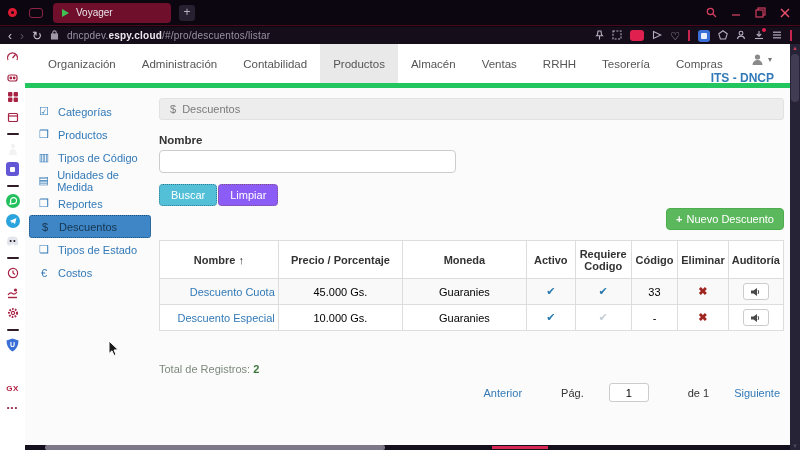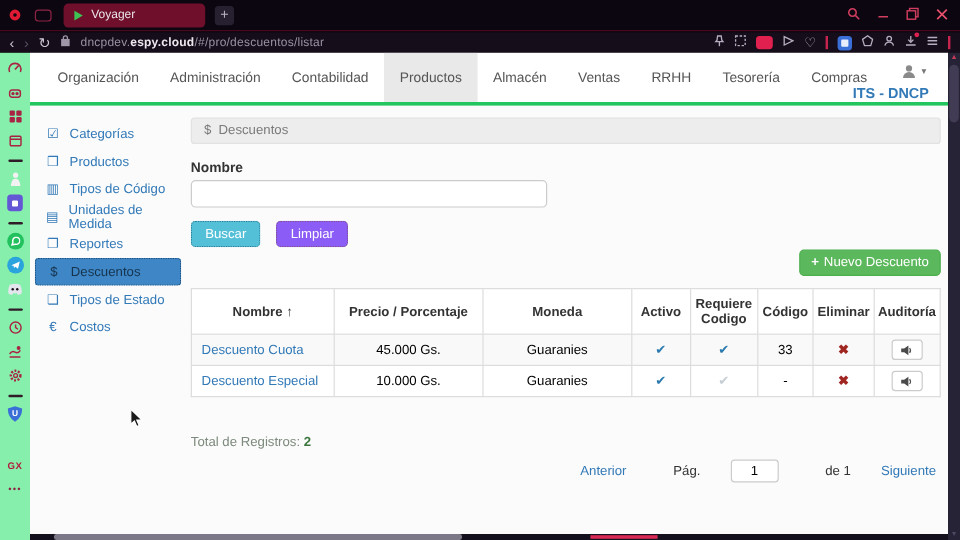--- a/index.html
+++ b/index.html
@@ -29,72 +29,72 @@
   .pipe { width:2px; height:11px; background:#c72550; }
   .vpn-badge { width:14px; height:11px; background:#e0214f; border-radius:3px; }
   .ext-blue { width:12px; height:12px; background:#3a6fd8; border-radius:3px; display:flex; align-items:center; justify-content:center; }
   .ext-blue span { width:6px; height:6px; background:#e9eefc; border-radius:1px; display:block; }
   .dl-wrap { position:relative; }
   .dl-dot { position:absolute; top:-2px; right:-2px; width:4px; height:4px; background:#e0214f; border-radius:50%; }
 
   
   .main-row { position:absolute; top:44px; left:0; right:0; bottom:0; display:flex; }
 
-  .b-sidebar { width:25px; background:#86efac; display:flex; flex-direction:column; align-items:center; padding-top:6px; }
+  .b-sidebar { width:25px; background:#ffffff; display:flex; flex-direction:column; align-items:center; padding-top:6px; }
   .b-sidebar .ic { height:14px; margin-bottom:6px; display:flex; align-items:center; justify-content:center; }
   .b-divider { width:12px; height:2px; background:#301b28; margin:3px 0 7px; border-radius:1px; }
   .gx-store { width:13px; height:13px; background:#6457d6; border-radius:3px; display:flex; align-items:center; justify-content:center; }
   .gx-store i { width:5px; height:5px; background:#fff; border-radius:1px; display:block; font-style:normal; }
   .circle { width:14px; height:14px; border-radius:50%; display:flex; align-items:center; justify-content:center; }
   .gx-label { color:#b01e3f; font-weight:bold; font-size:8px; letter-spacing:.5px; margin-top:26px; }
   .more-dots { color:#8e2444; font-size:8px; letter-spacing:1px; margin-top:10px; }
 
   .page { flex:1; position:relative; background:#fbfbfb; overflow:hidden; }
 
   .v-scrollbar { width:10px; background:#272336; position:relative; }
   .v-scrollbar .arr { position:absolute; left:0; width:10px; text-align:center; font-size:6px; }
   .v-scrollbar .arr.up { top:1px; color:#c43b5a; }
   .v-scrollbar .arr.down { bottom:1px; color:#4d4862; }
   .v-thumb { position:absolute; top:10px; left:1px; width:8px; height:48px; background:#413c54; border-radius:4px; }
 
   
-  .app-nav { height:44px; background:#fff; border-bottom:3px solid #22c55e; display:flex; align-items:stretch; padding-left:10px; position:relative; }
+  .app-nav { height:44px; background:#fff; border-bottom:5px solid #22c55e; display:flex; align-items:stretch; padding-left:10px; position:relative; }
   .nav-item { display:flex; align-items:center; padding:0 13px; font-size:11.5px; color:#555; }
   .nav-item.active { background:#e9e9e9; }
   .user-widget { position:absolute; right:18px; top:9px; display:flex; align-items:center; gap:4px; color:#777; }
   .caret { font-size:8px; color:#777; }
   .brand { position:absolute; right:16px; top:27px; color:#3279b7; font-weight:bold; font-size:12px; }
 
   .content { display:flex; }
   .app-sidebar { width:130px; padding:12px 0 0 4px; }
   .s-item { height:23px; display:flex; align-items:center; gap:8px; padding-left:9px; margin-right:4px;
             color:#3279b7; font-size:11px; }
   .s-item .s-ic { width:12px; text-align:center; font-size:11px; }
   .s-item.active { background:#3e86c5; color:#16344e; border:1px dotted #1d4e79; border-radius:3px; }
 
   .main { flex:1; padding:10px 6px 0 4px; }
   .panel-header { background:#ededed; border:1px solid #e2e2e2; border-radius:3px; height:22px;
                   display:flex; align-items:center; gap:6px; padding:0 10px; color:#7a7a7a; font-size:11px; }
   .form-label { font-weight:bold; font-size:11.5px; color:#333; margin:14px 0 4px; }
   .name-input { width:297px; height:23px; border:1px solid #ccc; border-radius:4px; background:#fff; padding:0 6px; font-size:11px; }
-  .btn-row { margin-top:11px; display:flex; gap:13px; }
+  .btn-row { margin-top:11px; display:flex; gap:1px; }
   .btn { font-size:11px; color:#fff; padding:4px 11px; border-radius:4px; border:1px dotted rgba(0,40,60,.45); }
   .btn-buscar { background:#54c0d8; }
   .btn-limpiar { background:#8b5cf6; border-color:rgba(120,70,0,.45); }
   .new-row { text-align:right; margin-top:2px; }
   .btn-new { display:inline-flex; align-items:center; gap:4px; background:#5cb85c; border:1px solid #4cae4c;
              color:#fff; font-size:11px; padding:4px 9px; border-radius:4px; }
 
   table.grid { width:100%; margin-top:10px; border-collapse:collapse; background:#fff; font-size:11px; }
   .grid th, .grid td { border:1px solid #ddd; text-align:center; padding:4px 3px; }
   .grid th { color:#333; font-weight:bold; }
   .grid thead tr { height:38px; }
   .grid tbody tr { height:25px; }
   .grid tbody tr:first-child { background:#f9f9f9; }
-  .grid td.name-cell { text-align:left; padding-left:8px; color:#3279b7; }
+  .grid td.name-cell { text-align:right; padding-left:8px; color:#3279b7; }
   .col-nombre{width:20%} .col-precio{width:21%} .col-moneda{width:21%} .col-activo{width:8%}
   .col-req{width:9%} .col-cod{width:7.5%} .col-eli{width:6.5%} .col-aud{width:8%}
   .chk { color:#2a7aaf; font-size:11px; }
   .chk.muted { color:#c6ced4; }
   .cross { color:#a02622; font-weight:bold; font-size:11px; }
   .audit-btn { display:inline-flex; align-items:center; justify-content:center; width:26px; height:17px;
                background:#fff; border:1px solid #ccc; border-radius:3px; }
   .sort-arrow { font-weight:bold; color:#333; }
 
   .total-row { margin-top:32px; font-size:11px; color:#7d8a7d; }

